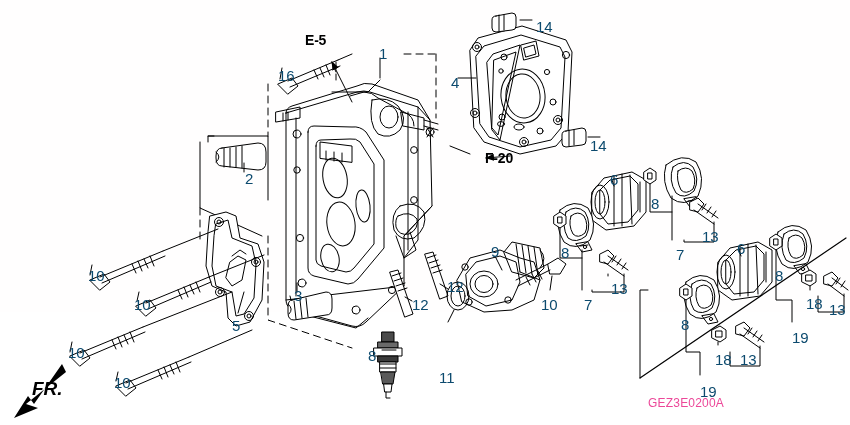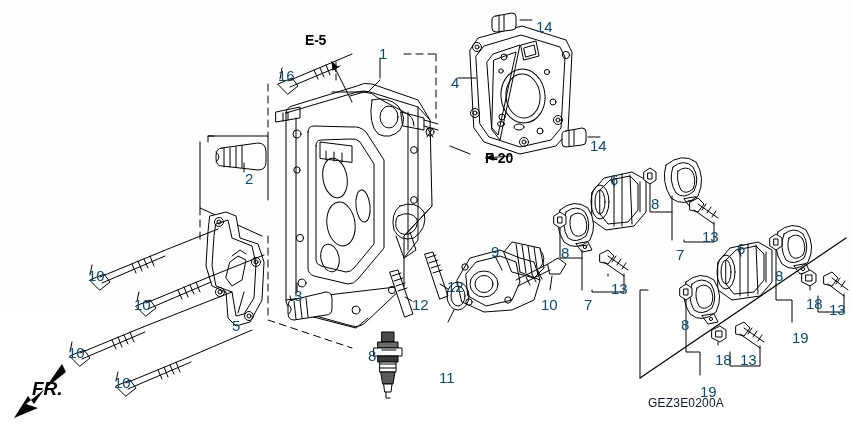--- a/index.html
+++ b/index.html
@@ -6,21 +6,21 @@
   html,body{margin:0;padding:0;background:#fff;}
   body{width:850px;height:425px;overflow:hidden;
        font-family:"Liberation Sans",sans-serif;}
   #stage{position:relative;width:850px;height:312px;background:#fffefe;}
   svg#dwg{position:absolute;left:0;top:0;width:850px;height:425px;}
   .lbl{position:absolute;font-family:"Liberation Sans",sans-serif;
        font-size:15px;color:#0c4a6e;font-weight:400;line-height:1;white-space:nowrap;}
   .ref{position:absolute;font-family:"Liberation Sans",sans-serif;
        font-size:14px;font-weight:bold;color:#000;white-space:nowrap;letter-spacing:-0.2px;}
   .code{position:absolute;font-family:"Liberation Sans",sans-serif;
-        font-size:12px;color:#0f172a;letter-spacing:0.2px;white-space:nowrap;}
+        font-size:12px;color:#ec4899;letter-spacing:0.2px;white-space:nowrap;}
   .fr{position:absolute;font-family:"Liberation Sans",sans-serif;
       font-size:19px;font-weight:bold;font-style:italic;color:#000;white-space:nowrap;}
 </style>
 </head>
 <body>
 
 <div id="stage">
 
   <svg id="dwg" viewBox="0 0 850 425">
     <defs>

